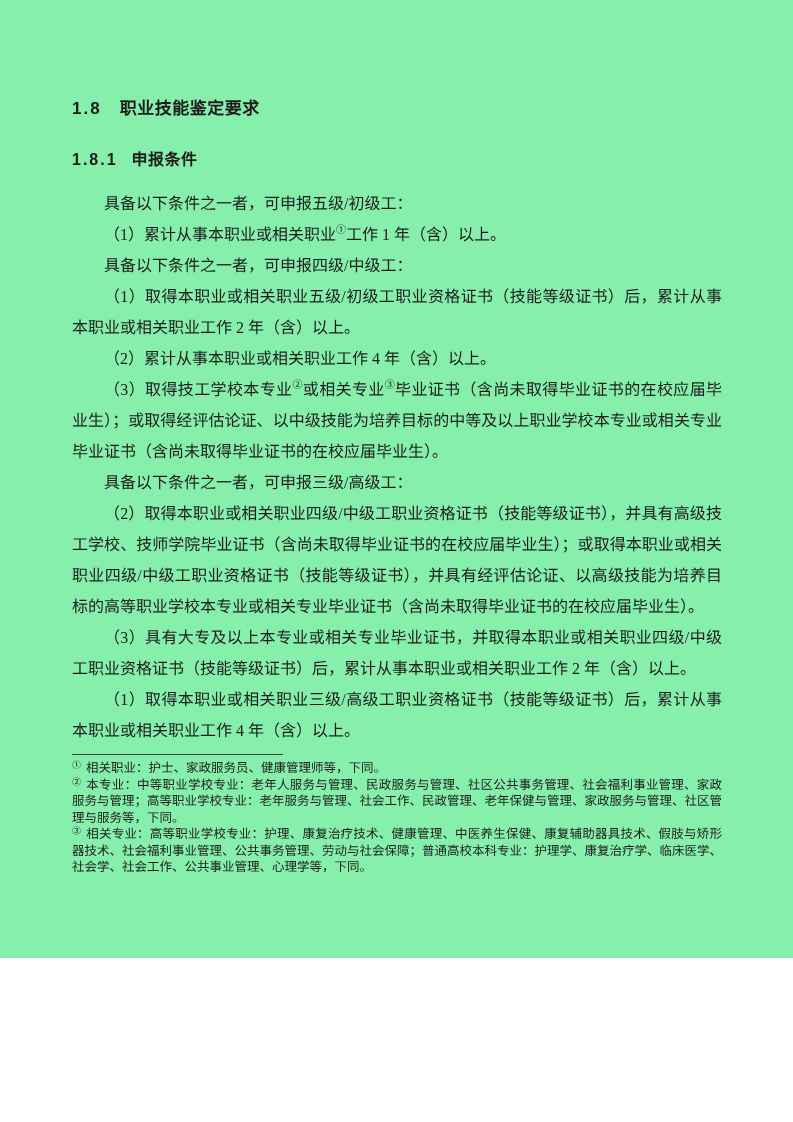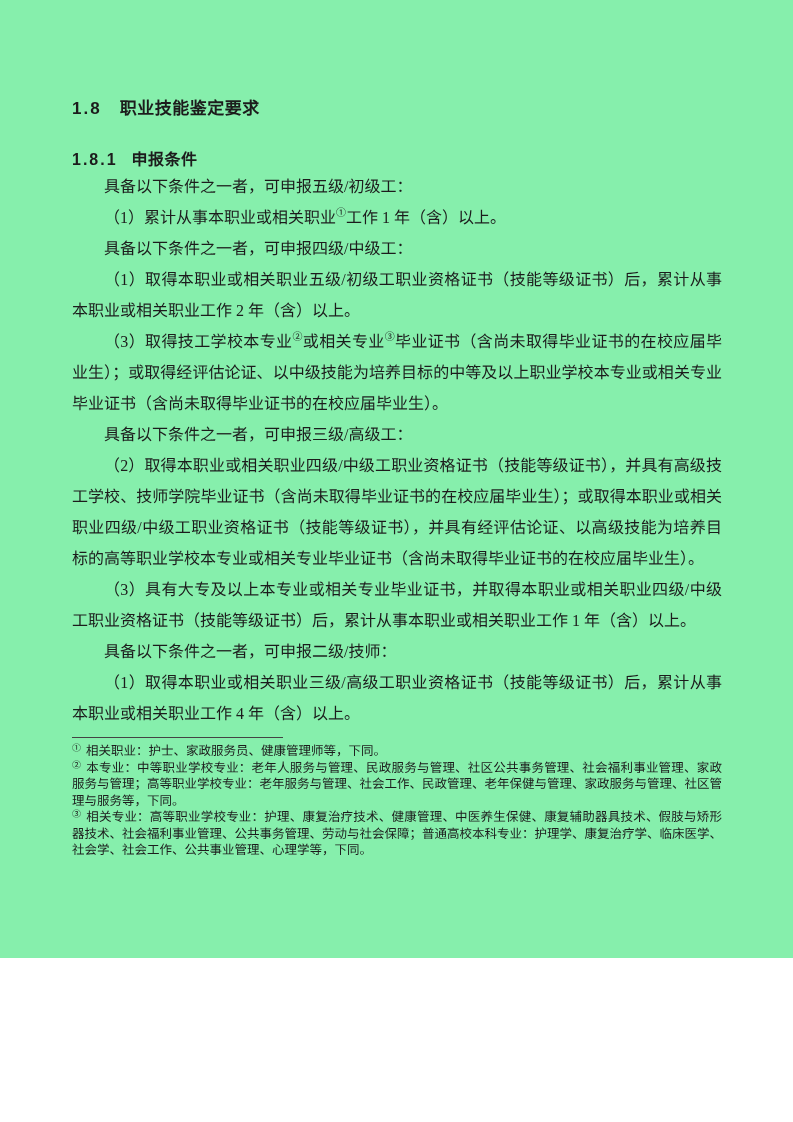--- a/index.html
+++ b/index.html
@@ -34,21 +34,21 @@
     font-family: "Liberation Sans", "DejaVu Sans", sans-serif;
     font-weight: bold;
     font-size: 16px;
     line-height: 22px;
     margin-top: 28px;
     color: #1c1c1c;
     letter-spacing: 0.5px;
   }
   .h2 .num { margin-right: 14px; letter-spacing: 2px; }
 
-  .bodytext { }
+  .bodytext { margin-top: 17px; }
   .bodytext p {
     font-size: 16px;
     line-height: 31px;
     text-indent: 2em;
     text-align: justify;
     color: #1c1c1c;
   }
   .bodytext sup {
     font-size: 10px;
     line-height: 0;
@@ -94,25 +94,25 @@
 
     <h1 class="h1"><span class="num">1.8</span><span>职业技能鉴定要求</span></h1>
 
     <h2 class="h2"><span class="num">1.8.1</span><span>申报条件</span></h2>
 
     <div class="bodytext">
         <p>具备以下条件之一者，可申报五级/初级工：</p>
         <p>（1）累计从事本职业或相关职业<sup>①</sup>工作 1 年（含）以上。</p>
         <p>具备以下条件之一者，可申报四级/中级工：</p>
         <p>（1）取得本职业或相关职业五级/初级工职业资格证书（技能等级证书）后，累计从事本职业或相关职业工作 2 年（含）以上。</p>
+        <p>（2）累计从事本职业或相关职业工作 4 年（含）以上。</p>
         <p>（3）取得技工学校本专业<sup>②</sup>或相关专业<sup>③</sup>毕业证书（含尚未取得毕业证书的在校应届毕业生）；或取得经评估论证、以中级技能为培养目标的中等及以上职业学校本专业或相关专业毕业证书（含尚未取得毕业证书的在校应届毕业生）。</p>
         <p>具备以下条件之一者，可申报三级/高级工：</p>
         <p>（2）取得本职业或相关职业四级/中级工职业资格证书（技能等级证书），并具有高级技工学校、技师学院毕业证书（含尚未取得毕业证书的在校应届毕业生）；或取得本职业或相关职业四级/中级工职业资格证书（技能等级证书），并具有经评估论证、以高级技能为培养目标的高等职业学校本专业或相关专业毕业证书（含尚未取得毕业证书的在校应届毕业生）。</p>
-        <p>（3）具有大专及以上本专业或相关专业毕业证书，并取得本职业或相关职业四级/中级工职业资格证书（技能等级证书）后，累计从事本职业或相关职业工作 1 年（含）以上。</p>
-        <p>具备以下条件之一者，可申报二级/技师：</p>
+        <p>（3）具有大专及以上本专业或相关专业毕业证书，并取得本职业或相关职业四级/中级工职业资格证书（技能等级证书）后，累计从事本职业或相关职业工作 2 年（含）以上。</p>
         <p>（1）取得本职业或相关职业三级/高级工职业资格证书（技能等级证书）后，累计从事本职业或相关职业工作 4 年（含）以上。</p>
       </div>
 
     <div class="fnsep"></div>
 
     <div class="footnotes">
         <p><sup>①</sup>相关职业：护士、家政服务员、健康管理师等，下同。</p>
         <p><sup>②</sup>本专业：中等职业学校专业：老年人服务与管理、民政服务与管理、社区公共事务管理、社会福利事业管理、家政服务与管理；高等职业学校专业：老年服务与管理、社会工作、民政管理、老年保健与管理、家政服务与管理、社区管理与服务等，下同。</p>
         <p><sup>③</sup>相关专业：高等职业学校专业：护理、康复治疗技术、健康管理、中医养生保健、康复辅助器具技术、假肢与矫形器技术、社会福利事业管理、公共事务管理、劳动与社会保障；普通高校本科专业：护理学、康复治疗学、临床医学、社会学、社会工作、公共事业管理、心理学等，下同。</p>
       </div>

